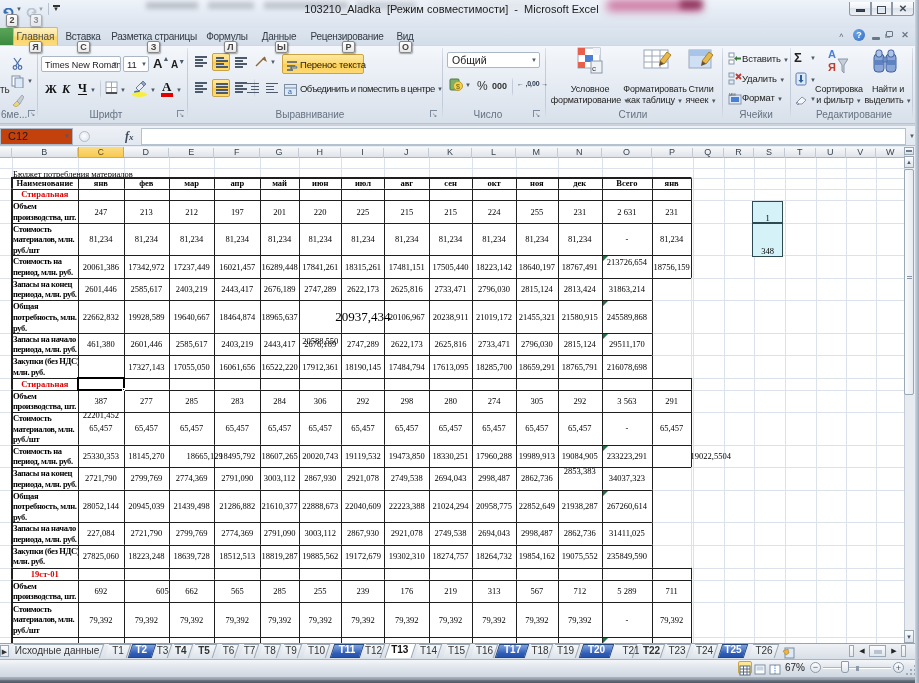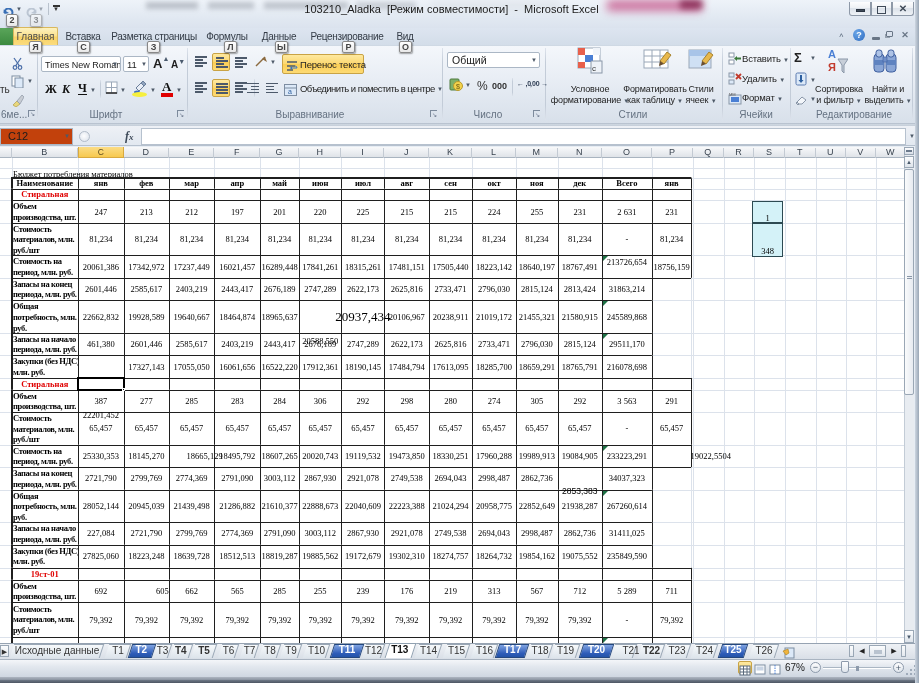--- a/index.html
+++ b/index.html
@@ -933,21 +933,21 @@
 <div style="position:absolute;left:123.8px;top:309.2px;width:45.1px;height:22.5px;font-family:'Liberation Serif',serif;font-size:8.5px;color:#000;display:flex;align-items:center;justify-content:center;white-space:nowrap;">2799,769</div>
 <div style="position:absolute;left:168.9px;top:309.2px;width:45.5px;height:22.5px;font-family:'Liberation Serif',serif;font-size:8.5px;color:#000;display:flex;align-items:center;justify-content:center;white-space:nowrap;">2774,369</div>
 <div style="position:absolute;left:214.4px;top:309.2px;width:45.8px;height:22.5px;font-family:'Liberation Serif',serif;font-size:8.5px;color:#000;display:flex;align-items:center;justify-content:center;white-space:nowrap;">2791,090</div>
 <div style="position:absolute;left:260.2px;top:309.2px;width:38.8px;height:22.5px;font-family:'Liberation Serif',serif;font-size:8.5px;color:#000;display:flex;align-items:center;justify-content:center;white-space:nowrap;">3003,112</div>
 <div style="position:absolute;left:299.0px;top:309.2px;width:42.4px;height:22.5px;font-family:'Liberation Serif',serif;font-size:8.5px;color:#000;display:flex;align-items:center;justify-content:center;white-space:nowrap;">2867,930</div>
 <div style="position:absolute;left:341.4px;top:309.2px;width:43.1px;height:22.5px;font-family:'Liberation Serif',serif;font-size:8.5px;color:#000;display:flex;align-items:center;justify-content:center;white-space:nowrap;">2921,078</div>
 <div style="position:absolute;left:384.5px;top:309.2px;width:44.5px;height:22.5px;font-family:'Liberation Serif',serif;font-size:8.5px;color:#000;display:flex;align-items:center;justify-content:center;white-space:nowrap;">2749,538</div>
 <div style="position:absolute;left:429.0px;top:309.2px;width:43.1px;height:22.5px;font-family:'Liberation Serif',serif;font-size:8.5px;color:#000;display:flex;align-items:center;justify-content:center;white-space:nowrap;">2694,043</div>
 <div style="position:absolute;left:472.1px;top:309.2px;width:43.9px;height:22.5px;font-family:'Liberation Serif',serif;font-size:8.5px;color:#000;display:flex;align-items:center;justify-content:center;white-space:nowrap;">2998,487</div>
 <div style="position:absolute;left:516.0px;top:309.2px;width:41.7px;height:22.5px;font-family:'Liberation Serif',serif;font-size:8.5px;color:#000;display:flex;align-items:center;justify-content:center;white-space:nowrap;">2862,736</div>
-<div style="position:absolute;left:557.7px;top:322px;width:44.2px;height:22.5px;font-family:Liberation Sans, sans-serif;font-size:8.5px;color:#000;display:flex;align-items:center;justify-content:center;white-space:nowrap;">2853,383</div>
+<div style="position:absolute;left:557.7px;top:302px;width:44.2px;height:22.5px;font-family:Liberation Serif, serif;font-size:8.5px;color:#000;display:flex;align-items:center;justify-content:center;white-space:nowrap;">2853,383</div>
 <div style="position:absolute;left:601.9px;top:309.2px;width:50.0px;height:22.5px;font-family:'Liberation Serif',serif;font-size:8.5px;color:#000;display:flex;align-items:center;justify-content:center;white-space:nowrap;">34037,323</div>
 <div style="position:absolute;left:11.5px;top:331.7px;width:66.5px;height:32.5px;font-family:'Liberation Serif',serif;font-size:8.5px;font-weight:bold;color:#000;line-height:10.6px;padding:1px 0 0 1.5px;white-space:nowrap;overflow:hidden;letter-spacing:-0.35px;">Общая<br>потребность, млн.<br>руб.</div>
 <div style="position:absolute;left:78.0px;top:331.7px;width:45.8px;height:32.5px;font-family:'Liberation Serif',serif;font-size:8.5px;color:#000;display:flex;align-items:center;justify-content:center;white-space:nowrap;">28052,144</div>
 <div style="position:absolute;left:123.8px;top:331.7px;width:45.1px;height:32.5px;font-family:'Liberation Serif',serif;font-size:8.5px;color:#000;display:flex;align-items:center;justify-content:center;white-space:nowrap;">20945,039</div>
 <div style="position:absolute;left:168.9px;top:331.7px;width:45.5px;height:32.5px;font-family:'Liberation Serif',serif;font-size:8.5px;color:#000;display:flex;align-items:center;justify-content:center;white-space:nowrap;">21439,498</div>
 <div style="position:absolute;left:214.4px;top:331.7px;width:45.8px;height:32.5px;font-family:Liberation Serif, serif;font-size:8.5px;color:#000;display:flex;align-items:center;justify-content:center;white-space:nowrap;">21286,882</div>
 <div style="position:absolute;left:260.2px;top:331.7px;width:38.8px;height:32.5px;font-family:'Liberation Serif',serif;font-size:8.5px;color:#000;display:flex;align-items:center;justify-content:center;white-space:nowrap;">21610,377</div>
 <div style="position:absolute;left:299.0px;top:331.7px;width:42.4px;height:32.5px;font-family:'Liberation Serif',serif;font-size:8.5px;color:#000;display:flex;align-items:center;justify-content:center;white-space:nowrap;">22888,673</div>
 <div style="position:absolute;left:341.4px;top:331.7px;width:43.1px;height:32.5px;font-family:'Liberation Serif',serif;font-size:8.5px;color:#000;display:flex;align-items:center;justify-content:center;white-space:nowrap;">22040,609</div>
 <div style="position:absolute;left:384.5px;top:331.7px;width:44.5px;height:32.5px;font-family:'Liberation Serif',serif;font-size:8.5px;color:#000;display:flex;align-items:center;justify-content:center;white-space:nowrap;">22223,388</div>

